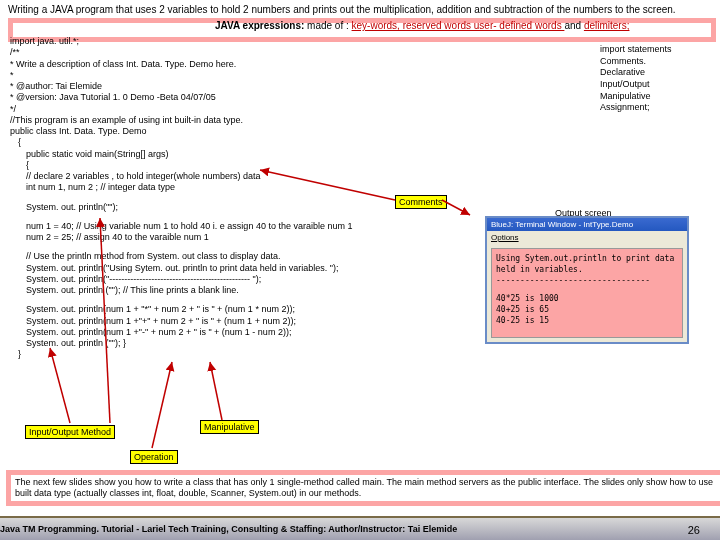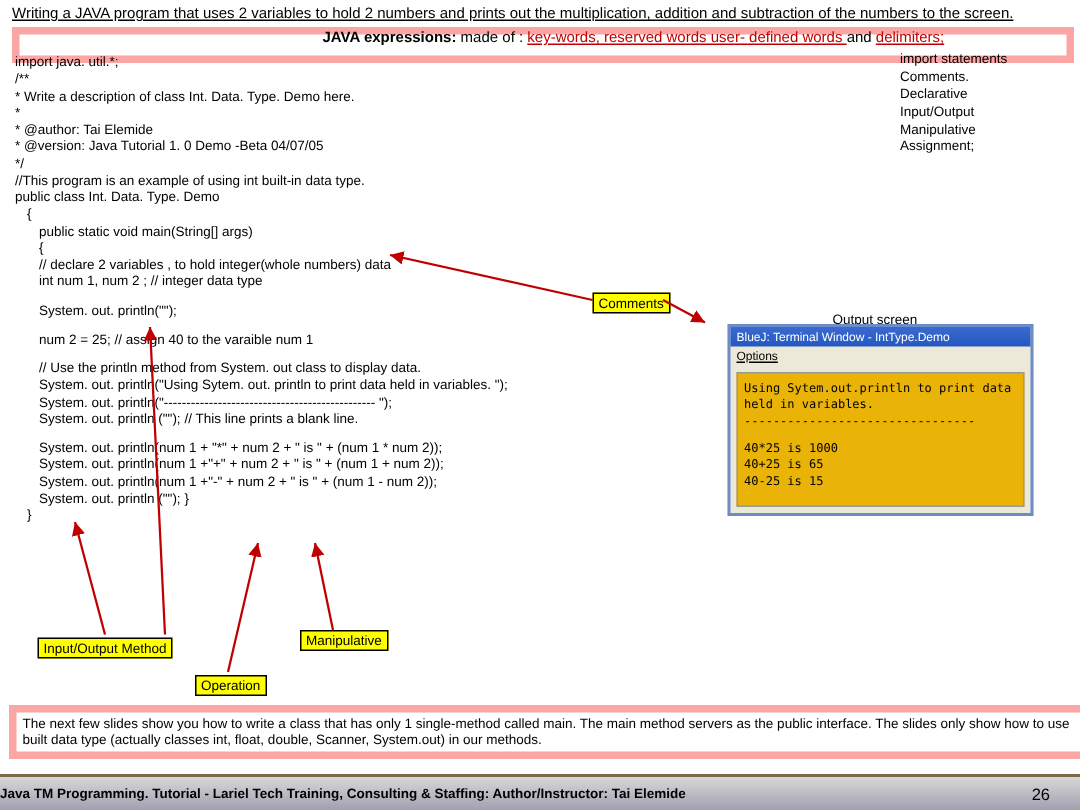--- a/index.html
+++ b/index.html
@@ -1,39 +1,39 @@
 <!DOCTYPE html>
 <html><head>
 <meta charset="utf-8">
 <style>
 body{margin:0;font-family:Arial,sans-serif;font-size:9px;background:#fff;width:720px;height:540px;position:relative;overflow:hidden}
-.title{font-size:10px;text-decoration:underline;padding:4px 8px 2px}
+.title{font-size:10px;padding:4px 8px 2px}
 .box{border:5px solid #fca5a5;position:absolute}
 .lbl{background:#ff0;border:1px solid #000;padding:1px 3px;position:absolute;font-size:9px}
 .code{font-size:9px;line-height:1.25;padding:16px 10px;position:absolute;top:20px;left:0;width:700px}
 .ul{text-decoration:underline}
 .red{color:#c00000}
 .footer-bar{position:absolute;bottom:0;left:0;right:0;height:22px;background:linear-gradient(#d8d8d8,#a0a0b0);border-top:2px solid #7a6b48;display:flex;align-items:center;justify-content:flex-start;font-size:9px}
 .pgnum{position:absolute;right:20px;bottom:4px;font-size:11px;font-weight:normal}
 .term{position:absolute;border:2px solid #6a8cc7;background:#ece9d8;font-size:8px;width:200px}
 .term-title{background:linear-gradient(#3a6ad0,#2458c0);color:#fff;padding:2px 4px;font-size:8px}
-.term-body{background:#eab308;margin:4px;border:1px solid #999;padding:4px;min-height:80px;font-family:monospace;font-size:8px;line-height:1.4}
+.term-body{background:#fca5a5;margin:4px;border:1px solid #999;padding:4px;min-height:80px;font-family:monospace;font-size:8px;line-height:1.4}
 svg{position:absolute;top:0;left:0;pointer-events:none}
 </style>
 </head>
 <body>
 
 <div class="title">Writing a JAVA program that uses 2 variables to hold 2 numbers and prints out the multiplication, addition and subtraction of the numbers to the screen.</div>
 
 <div class="box" style="top:18px;left:8px;width:698px;height:14px"></div>
 <div style="position:absolute;top:20px;left:215px;font-size:10px">
 <b>JAVA expressions:</b><span> made of : </span><span class="red ul">key-words, reserved words user- defined words </span><span>and </span><span class="red ul">delimiters;</span>
 </div>
 
-<div style="position:absolute;top:34px;left:600px;font-size:9px;line-height:1.3">
+<div style="position:absolute;top:44px;left:600px;font-size:9px;line-height:1.3">
 <div>import statements</div>
 <div>Comments.</div>
 <div>Declarative</div>
 <div>Input/Output</div>
 <div>Manipulative</div>
 <div>Assignment;</div>
 </div>
 
 <div class="code">
 <div>import java. util.*;</div>
@@ -46,20 +46,21 @@
 <div>//This program is an example of using int built-in data type.</div>
 <div>public class Int. Data. Type. Demo</div>
 <div style="padding-left:8px">{</div>
 <div style="padding-left:16px">public static void main(String[] args)</div>
 <div style="padding-left:16px">{</div>
 <div style="padding-left:16px">// declare 2 variables , to hold integer(whole numbers) data</div>
 <div style="padding-left:16px"> int num 1, num 2 ;  // integer data type</div>
 <div style="height:8px"></div>
 <div style="padding-left:16px">System. out. println("");</div>
 <div style="height:8px"></div>
+<div style="padding-left:16px">num 1 = 40;  // Using variable num 1 to hold 40 i. e assign 40 to the varaible num 1</div>
 <div style="padding-left:16px">num 2 = 25;  // assign 40 to the varaible num 1</div>
 <div style="height:8px"></div>
 <div style="padding-left:16px">// Use the println method from System. out class to display data.</div>
 <div style="padding-left:16px">System. out. println("Using Sytem. out. println to print data held in variables. ");</div>
 <div style="padding-left:16px">System. out. println("----------------------------------------------- ");</div>
 <div style="padding-left:16px">System. out. println ("");  // This line prints a blank line.</div>
 <div style="height:8px"></div>
 <div style="padding-left:16px">System. out. println(num 1 + "*" + num 2 + " is " + (num 1 * num 2));</div>
 <div style="padding-left:16px">System. out. println(num 1 +"+" + num 2 + " is " + (num 1 + num 2));</div>
 <div style="padding-left:16px">System. out. println(num 1 +"-" + num 2 + " is " + (num 1 - num 2));</div>

